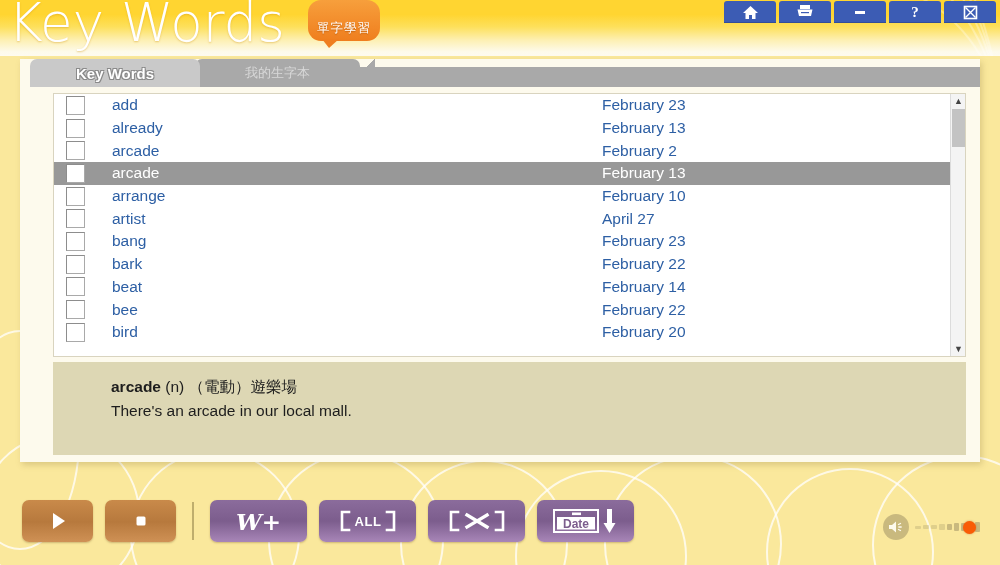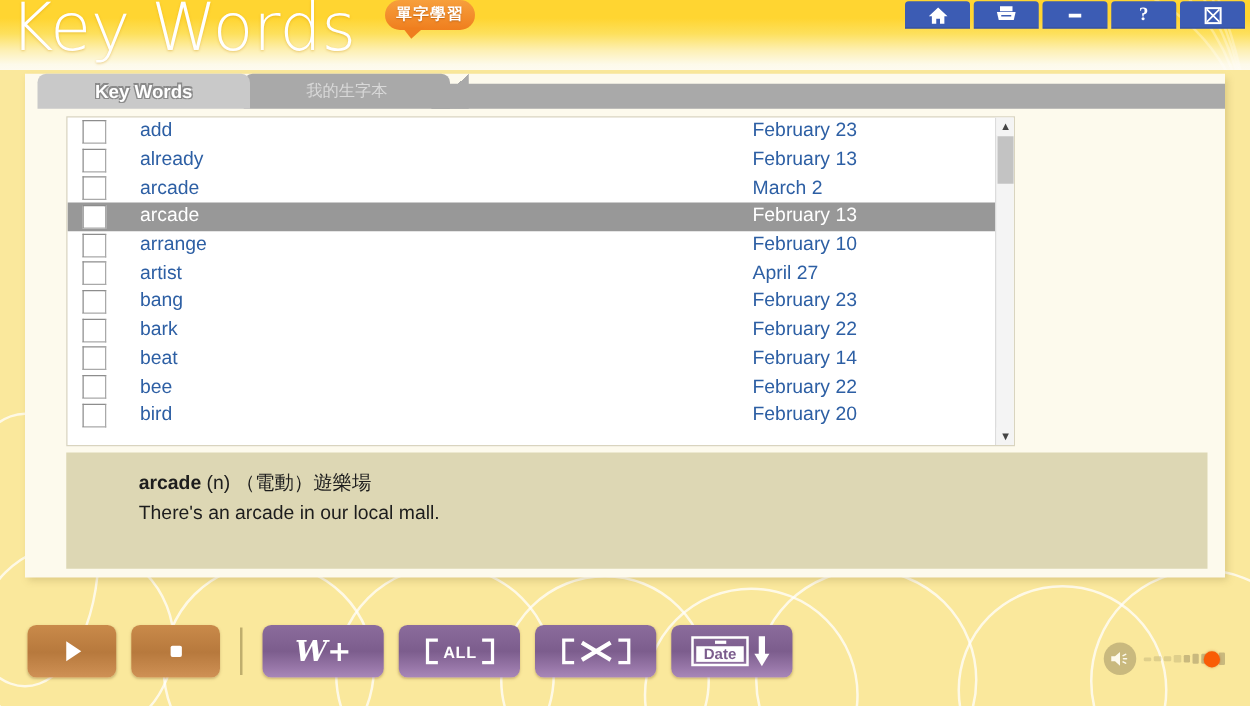--- a/index.html
+++ b/index.html
@@ -30,22 +30,22 @@
   .title {
     position: absolute; left: 8px; top: -8px;
     font-size: 53px; font-weight: 300; letter-spacing: 0px;
     color: #ffffff; font-family: "DejaVu Sans", sans-serif;
     text-shadow: 0 1px 2px rgba(210,150,20,.45);
     white-space: nowrap;
   }
   .badge {
     position: absolute; left: 308px; top: 0px;
     background: linear-gradient(180deg,#f79f3c 0%, #ef7e1e 100%);
-    border-radius: 13px; padding: 3px 9px 4px 9px;
-    color: #ffffff; font-size: 12.5px; font-weight: bold;
+    border-radius: 13px; padding: 20px 9px 4px 9px;
+    color: #ffffff; font-size: 12.5px; font-weight: normal;
     letter-spacing: 1px;
     font-family: "DejaVu Sans", sans-serif;
     text-shadow: 0 1px 1px rgba(150,70,0,.5);
   }
   .badge:after {
     content: ""; position: absolute; left: 14px; bottom: -7px;
     width: 0; height: 0;
     border-left: 7px solid transparent; border-right: 10px solid transparent;
     border-top: 9px solid #ef7e1e;
   }
@@ -91,21 +91,21 @@
     position: absolute; left: 325px; top: 8px; right: 0; height: 20px;
     background: #a9a9a9;
   }
   .tab-slant {
     position: absolute; left: 325px; top: 0px; width: 30px; height: 28px;
     background: linear-gradient(to bottom right, transparent 50%, #a9a9a9 50%);
   }
 
   
   .list-wrap {
-    position: absolute; left: 33px; top: 34px; width: 759px; height: 264px;
+    position: absolute; left: 33px; top: 34px; width: 913px; height: 264px;
     background: #ffffff; border: 1px solid #d9d4bf; overflow: hidden;
     display: flex;
   }
   .list-scroll { flex: 1; position: relative; overflow: hidden; }
   .row {
     display: flex; align-items: center; height: 22.7px;
     padding-left: 12px; cursor: pointer;
   }
   .row.selected { background: #989898; }
   .cb {
@@ -253,21 +253,21 @@
             <div class="date">February 23</div>
           </div>
           <div class="row">
             <div class="cb"></div>
             <div class="word">already</div>
             <div class="date">February 13</div>
           </div>
           <div class="row">
             <div class="cb"></div>
             <div class="word">arcade</div>
-            <div class="date">March 2</div>
+            <div class="date">February 2</div>
           </div>
           <div class="row selected">
             <div class="cb"></div>
             <div class="word">arcade</div>
             <div class="date">February 13</div>
           </div>
           <div class="row">
             <div class="cb"></div>
             <div class="word">arrange</div>
             <div class="date">February 10</div>

